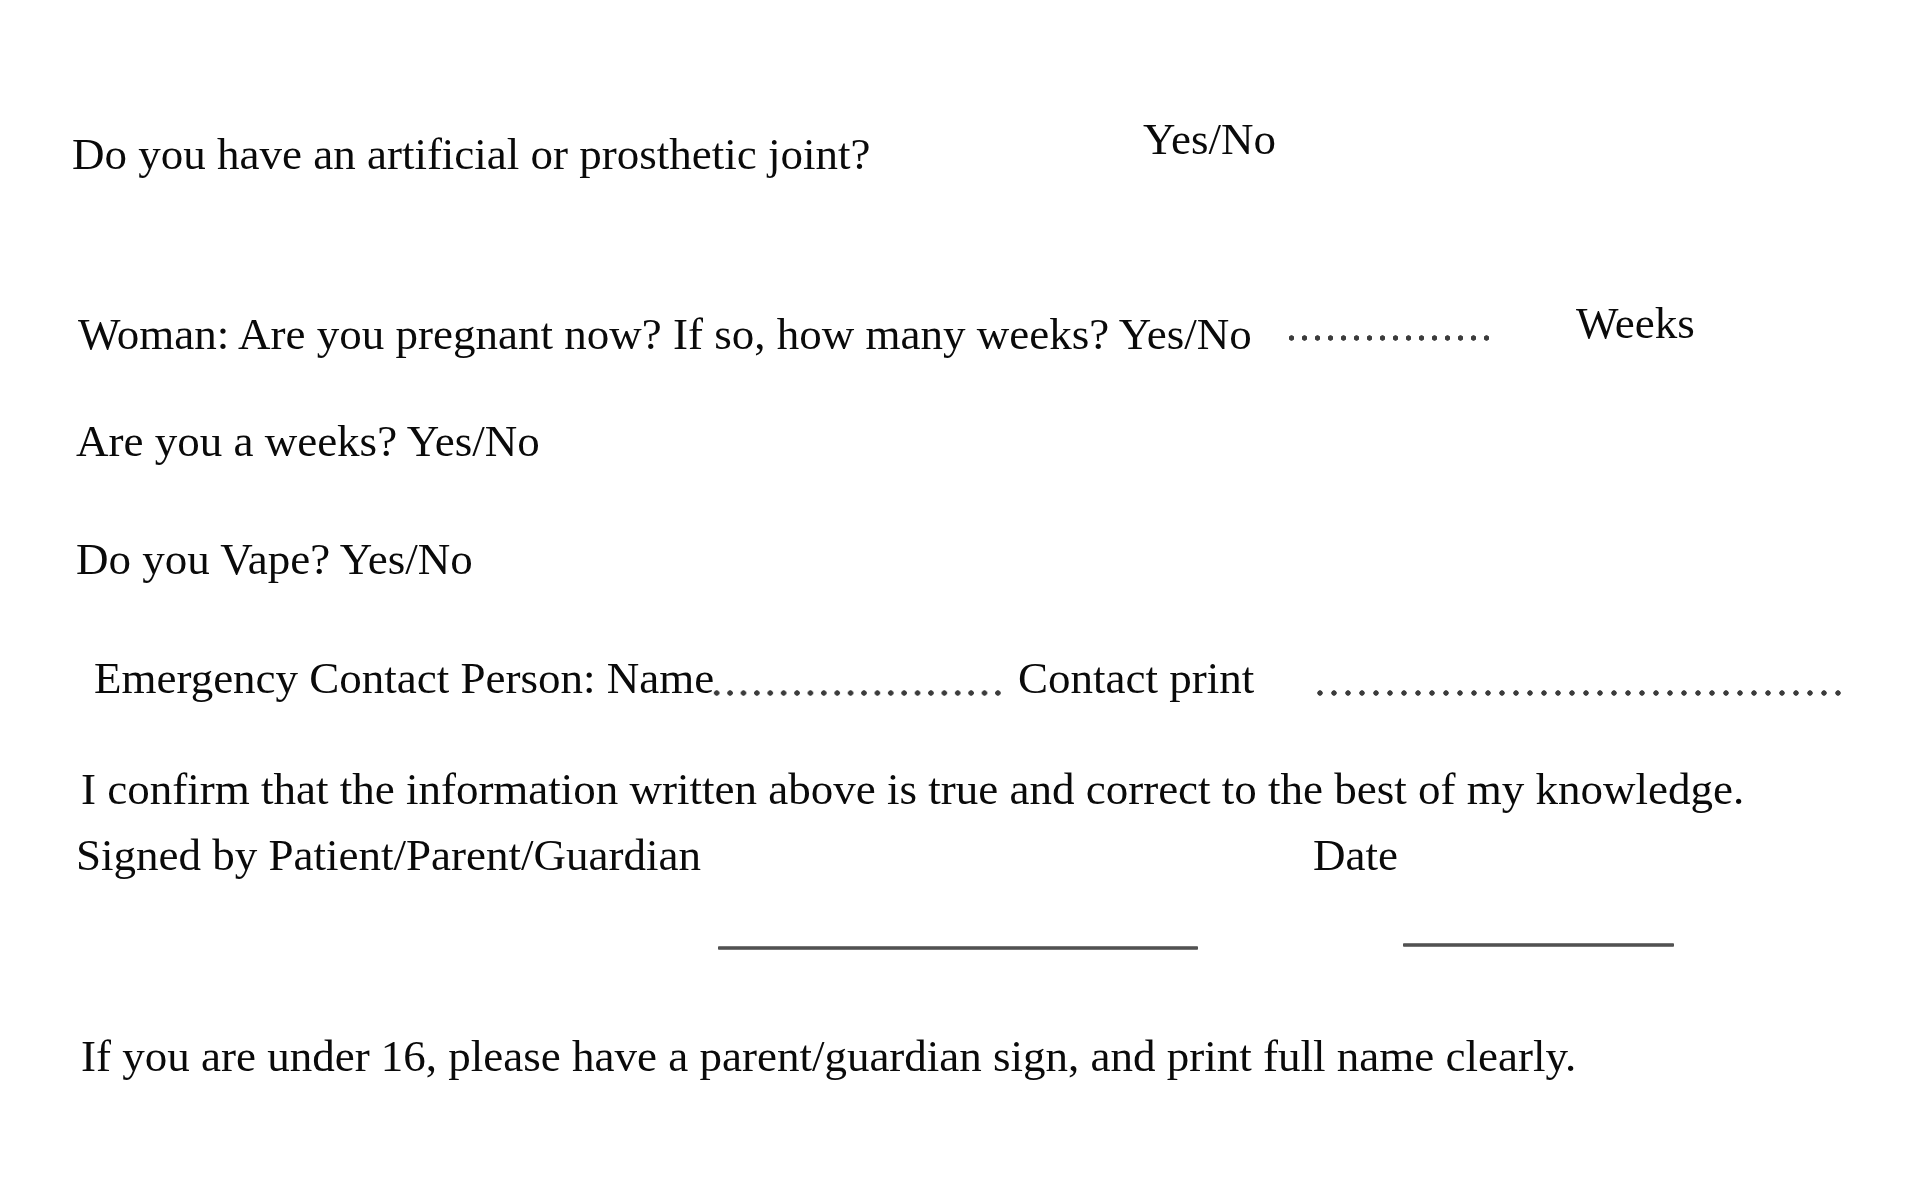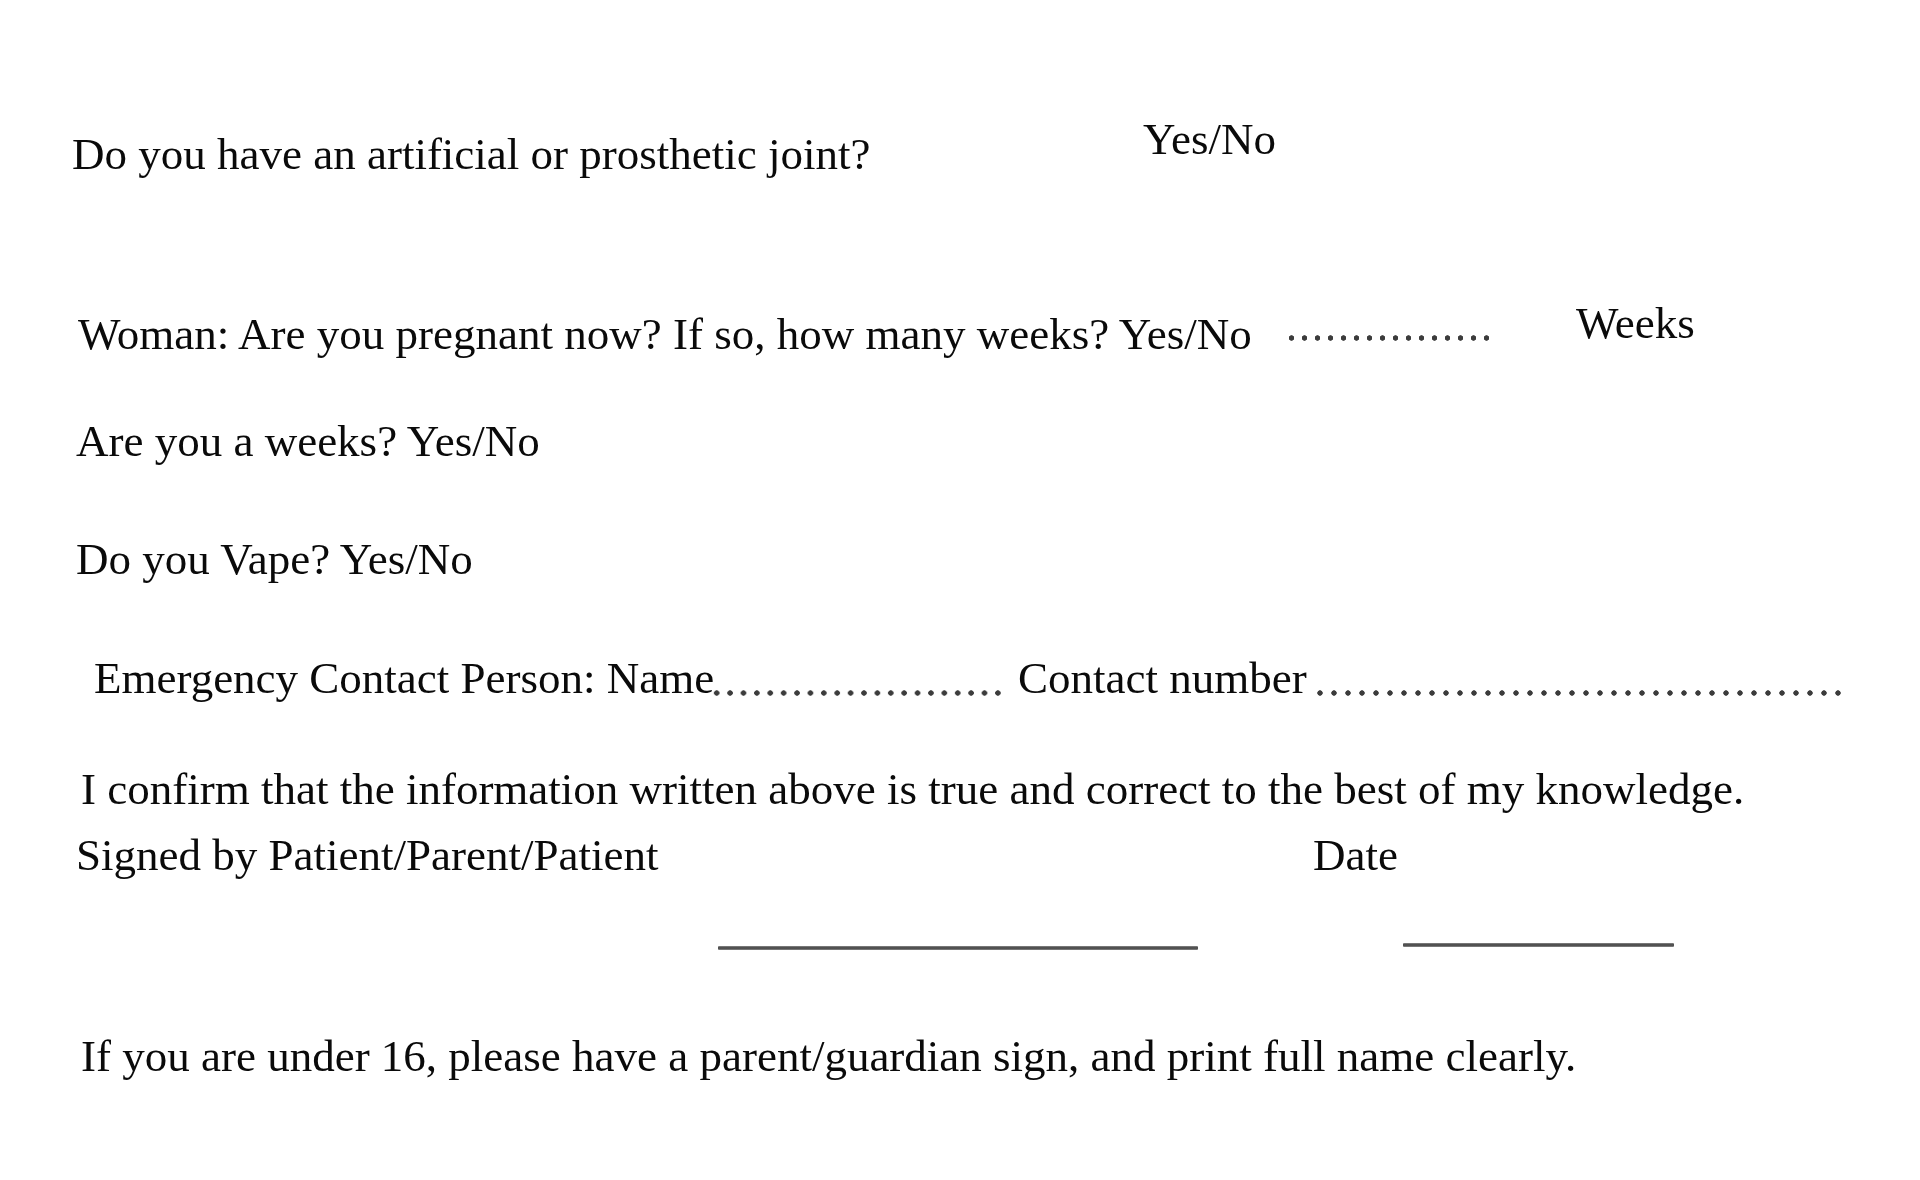--- a/index.html
+++ b/index.html
@@ -62,30 +62,30 @@
 
   <div class="line" style="left:76px; top:537px;">
     <span>Do you Vape? Yes/No</span>
   </div>
 
   <div class="line" style="left:78px; top:656px;margin-left:16px;">
     <span>Emergency Contact Person: Name</span>
   </div>
   <div class="dots" style="left:710px; top:690px; width:296px; background-size:13.4px 6px;"></div>
   <div class="line" style="left:1018px; top:656px;">
-    <span>Contact number</span>
+    <span>Contact print</span>
   </div>
   <div class="dots" style="left:1313px; top:690px; width:534px; background-size:14px 6px;"></div>
 
   <div class="line" style="left:81px; top:767px;text-align:center;">
     <span>I confirm that the information written above is true and correct to the best of my knowledge.</span>
   </div>
 
   <div class="line" style="left:76px; top:833px;">
-    <span>Signed by Patient/Parent/Patient</span>
+    <span>Signed by Patient/Parent/Guardian</span>
   </div>
   <div class="line" style="left:1313px; top:833px;">
     <span>Date</span>
   </div>
   <div class="rule" style="left:718px; top:946px; width:480px;"></div>
   <div class="rule" style="left:1403px; top:943px; width:271px;"></div>
 
   <div class="line" style="left:81px; top:1034px;">
     <span>If you are under 16, please have a parent/guardian sign, and print full name clearly.</span>
   </div>

